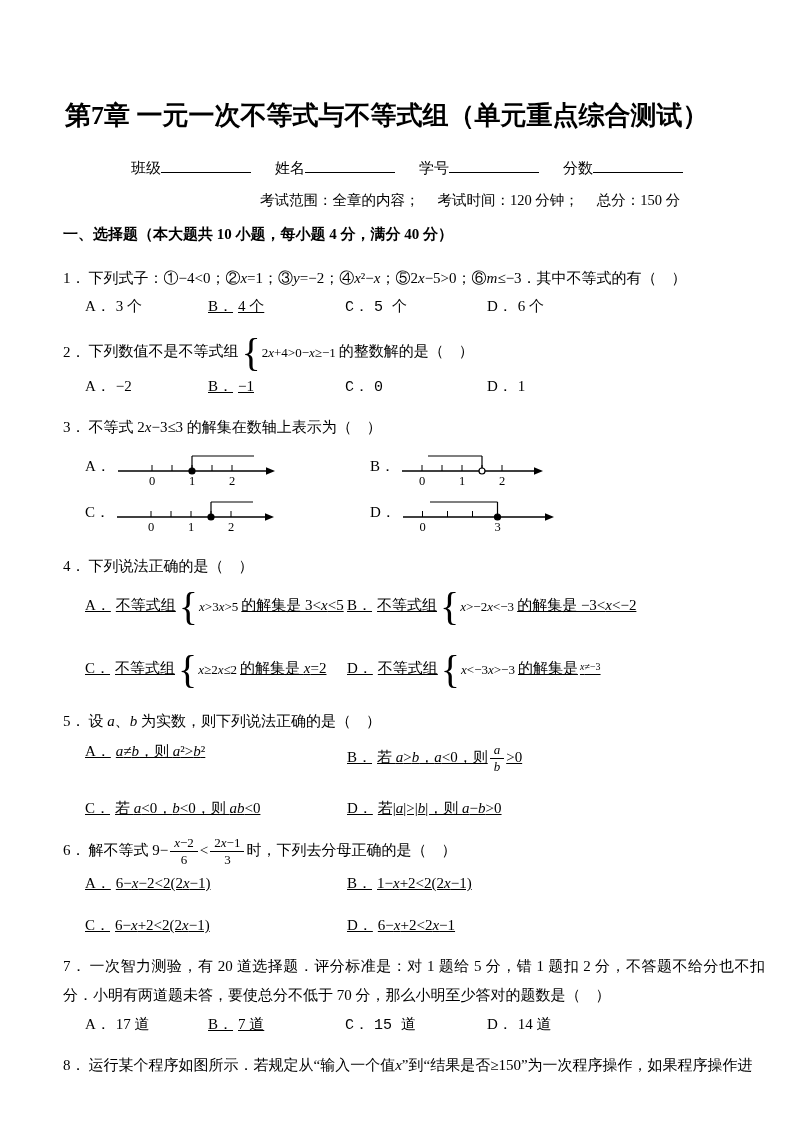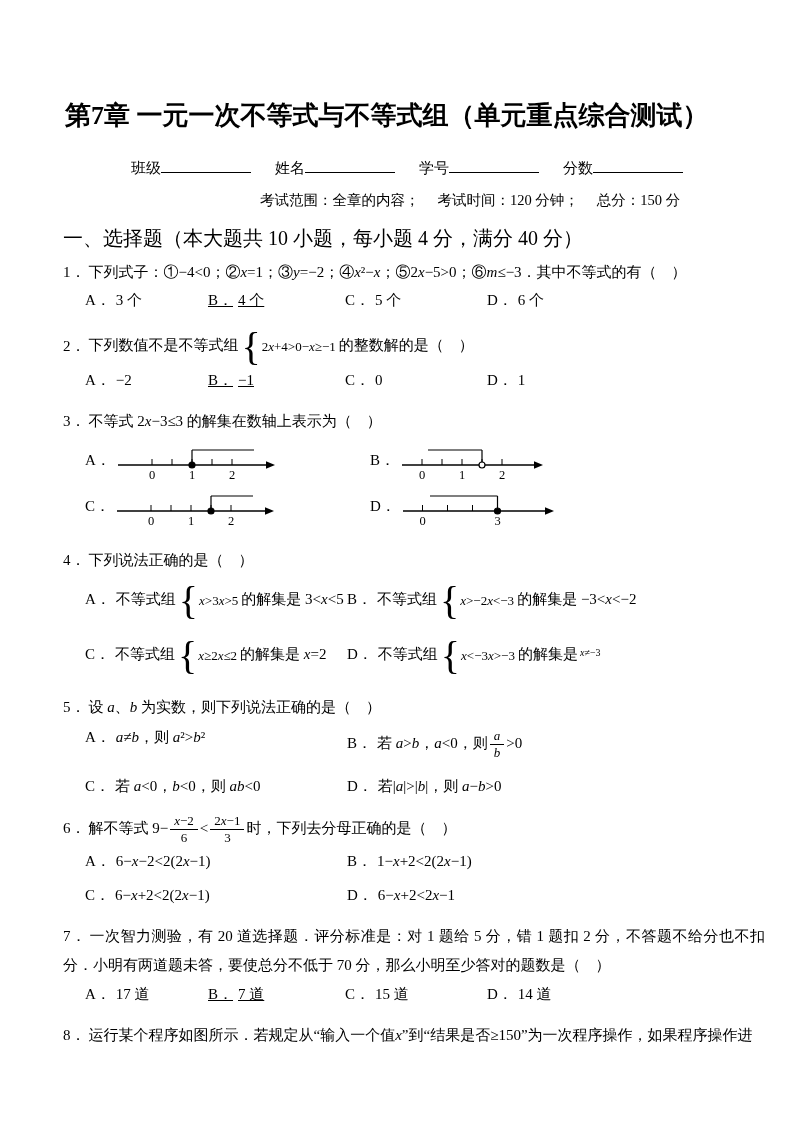--- a/index.html
+++ b/index.html
@@ -5,31 +5,31 @@
   html,body{margin:0;padding:0;background:#fff;}
   body{width:793px;height:1122px;overflow:hidden;color:#000;
        font-family:"Liberation Serif","DejaVu Serif",serif;font-size:15px;}
   .page{padding:98px 28px 0 63px;}
   h1{font-size:26px;font-weight:bold;margin:0 0 24px 2px;white-space:nowrap;letter-spacing:0;}
   .info-row{padding-left:68px;margin-bottom:13px;font-size:15px;}
   .info-field{white-space:nowrap;font-family:Liberation Mono, monospace;}
   .blank{display:inline-block;width:90px;height:15px;border-bottom:1px solid #000;margin-right:24px;}
   .exam-row{padding-left:130px;margin-bottom:15px;font-size:14.5px;text-align:center;}
   .exam-row span{margin-right:18px;}
-  .section-title{font-weight:normal;font-size:20px;margin-bottom:6px;}
+  .section-title{font-weight:bold;font-size:15px;margin-bottom:20px;}
   .q{margin-bottom:17px;}
   .stem{line-height:1.95;text-align:justify;}
   .qnum{margin-right:3px;}
   .mt i{font-style:italic;}
   .opts-row4{display:flex;padding-left:22px;margin-top:4px;}
   .opts-row4 .opt:nth-child(1){width:123px;}
   .opts-row4 .opt:nth-child(2){width:137px;text-decoration:underline;}
-  .opts-row4 .opt:nth-child(3){width:142px;}
+  .opts-row4 .opt:nth-child(3){width:142px;font-family:Liberation Mono, monospace;}
   .opts-row4 .opt:nth-child(4){flex:1;}
-  .opts-grid2{display:grid;grid-template-columns:262px 1fr;padding-left:22px;margin-top:6px;row-gap:15px;}
+  .opts-grid2{display:grid;grid-template-columns:262px 1fr;padding-left:22px;margin-top:6px;row-gap:23px;text-decoration:underline;}
   .opts-nl{display:grid;grid-template-columns:285px 1fr;padding-left:22px;margin-top:2px;row-gap:2px;}
   .nl-opt{display:flex;align-items:center;}
   .olabel{margin-right:5px;}
   .sys{display:inline-flex;align-items:center;vertical-align:middle;margin:0 3px;}
   .brace{font-size:40px;line-height:1;font-weight:400;}
   .sys-rows{display:flex;flex-direction:row;font-size:13px;line-height:1.55;margin-left:1px;justify-content:flex-end;}
   .frac{display:inline-block;vertical-align:middle;text-align:center;font-size:13px;line-height:1.25;margin:0 2px;}
   .frac>span{display:block;padding:0 4px;}
   .frac .fd{border-top:1px solid #000;}
   .msmall{font-size:10px;position:relative;top:-3px;margin-left:2px;}

